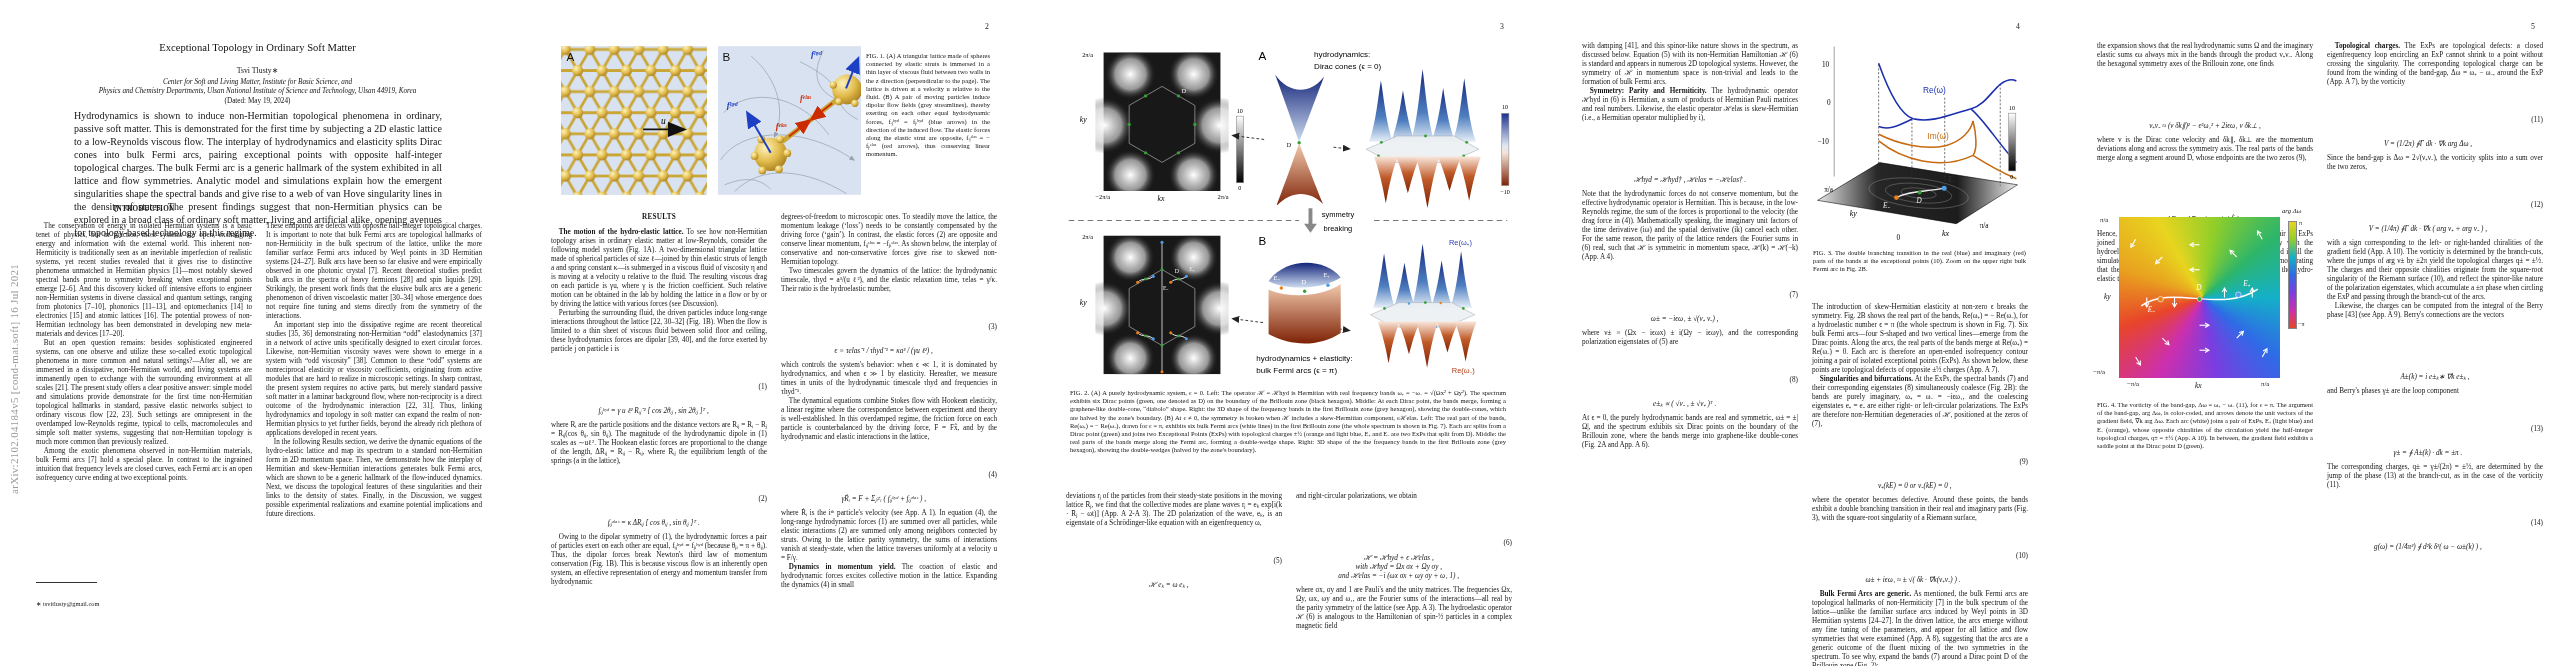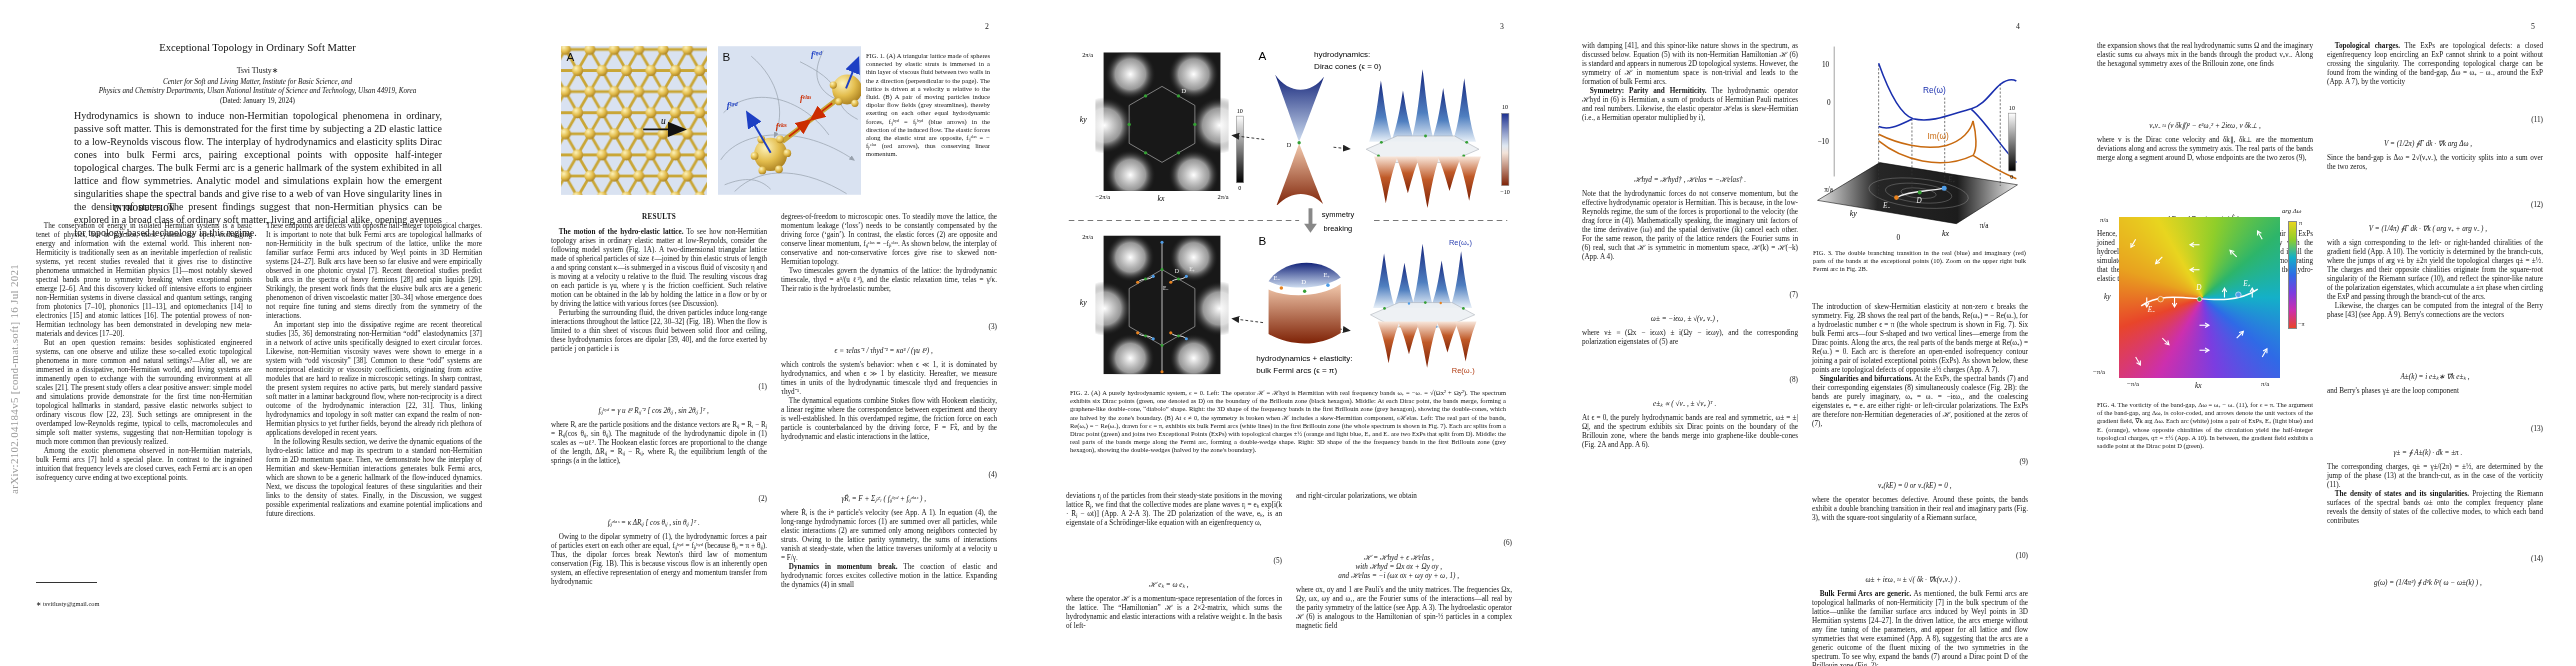--- a/index.html
+++ b/index.html
@@ -42,21 +42,21 @@
 <div class="canvas">
 
   <div class="page" id="pg1">
     <div class="wm-wrap">
       <div class="wm">arXiv:2102.04184v5  [cond-mat.soft]  16 Jul 2021</div>
     </div>
     <div class="title">Exceptional Topology in Ordinary Soft Matter</div>
     <div class="meta" style="top:66px;">Tsvi Tlusty∗</div>
     <div class="meta metai" style="top:78px;">Center for Soft and Living Matter, Institute for Basic Science, and</div>
     <div class="meta metai" style="top:87px;">Physics and Chemistry Departments, Ulsan National Institute of Science and Technology, Ulsan 44919, Korea</div>
-    <div class="meta" style="top:97px;font-size:7.2px;">(Dated: January 19, 2024)</div>
+    <div class="meta" style="top:97px;font-size:7.2px;">(Dated: May 19, 2024)</div>
     <div class="abstract">Hydrodynamics is shown to induce non-Hermitian topological phenomena in ordinary, passive soft matter. This is demonstrated for the first time by subjecting a 2D elastic lattice to a low-Reynolds viscous flow. The interplay of hydrodynamics and elasticity splits Dirac cones into bulk Fermi arcs, pairing exceptional points with opposite half-integer topological charges. The bulk Fermi arc is a generic hallmark of the system exhibited in all lattice and flow symmetries. Analytic model and simulations explain how the emergent singularities shape the spectral bands and give rise to a web of van Hove singularity lines in the density of states. The present findings suggest that non-Hermitian physics can be explored in a broad class of ordinary soft matter, living and artificial alike, opening avenues for topology-based technology in this regime.</div>
     <div class="sechead" style="left:36px;top:205px;width:216px;">INTRODUCTION</div>
     <div class="col" style="left:36px;top:222px;width:216px;">
       <p class="par">The conservation of energy in isolated Hermitian systems is a basic tenet of physics, but in practice, most systems are open, exchanging energy and information with the external world. This inherent non-Hermiticity is traditionally seen as an inevitable imperfection of realistic systems, yet recent studies revealed that it gives rise to distinctive phenomena unmatched in Hermitian physics [1]—most notably skewed spectral bands prone to symmetry breaking when exceptional points emerge [2–6]. And this discovery kicked off intensive efforts to engineer non-Hermitian systems in diverse classical and quantum settings, ranging from photonics [7–10], phononics [11–13], and optomechanics [14] to electronics [15] and atomic lattices [16]. The potential prowess of non-Hermitian technology has been demonstrated in developing new meta-materials and devices [17–20].</p>
       <p class="par">But an open question remains: besides sophisticated engineered systems, can one observe and utilize these so-called exotic topological phenomena in more common and natural settings?—After all, we are immersed in a dissipative, non-Hermitian world, and living systems are immanently open to exchange with the surrounding environment at all scales [21]. The present study offers a clear positive answer: simple model and simulations provide demonstrate for the first time non-Hermitian topological hallmarks in standard, passive elastic networks subject to ordinary viscous flow [22, 23]. Such settings are omnipresent in the overdamped low-Reynolds regime, typical to cells, macromolecules and simple soft matter systems, suggesting that non-Hermitian topology is much more common than previously realized.</p>
       <p class="par">Among the exotic phenomena observed in non-Hermitian materials, bulk Fermi arcs [7] hold a special place. In contrast to the ingrained intuition that frequency levels are closed curves, each Fermi arc is an open isofrequency curve ending at two exceptional points.</p>
     </div>
     <div class="fnrule" style="left:36px;top:582px;"></div>
     <div class="fn" style="left:36px;top:600px;">∗ tsvitlusty@gmail.com</div>
     <div class="col" style="left:266px;top:222px;width:216px;">
@@ -181,21 +181,21 @@
           <span class="eqb">ϵ ≡ τelas⁻¹ / τhyd⁻¹ = κa³ / (γu ℓ²) ,</span>
           <span class="eqn">(3)</span>
         </div>
       <p class="par cont">which controls the system's behavior: when ϵ ≪ 1, it is dominated by hydrodynamics, and when ϵ ≫ 1 by elasticity. Hereafter, we measure times in units of the hydrodynamic timescale τhyd and frequencies in τhyd⁻¹.</p>
       <p class="par">The dynamical equations combine Stokes flow with Hookean elasticity, a linear regime where the correspondence between experiment and theory is well-established. In this overdamped regime, the friction force on each particle is counterbalanced by the driving force, F = Fx̂, and by the hydrodynamic and elastic interactions in the lattice,</p>
       <div class="eq">
           <span class="eqb">γṘᵢ = F + Σⱼ≠ᵢ ( fᵢⱼʰʸᵈ + fᵢⱼᵉˡᵃˢ ) ,</span>
           <span class="eqn">(4)</span>
         </div>
       <p class="par cont">where Ṙᵢ is the iᵗʰ particle's velocity (see App. A 1). In equation (4), the long-range hydrodynamic forces (1) are summed over all particles, while elastic interactions (2) are summed only among neighbors connected by struts. Owing to the lattice parity symmetry, the sums of interactions vanish at steady-state, when the lattice traverses uniformly at a velocity u = F/γ.</p>
-      <p class="par"><b class="lead">Dynamics in momentum break.</b> <span>The coaction of elastic and hydrodynamic forces excites collective motion in the lattice. Expanding the dynamics (4) in small</span></p>
+      <p class="par"><b class="lead">Dynamics in momentum yield.</b> <span>The coaction of elastic and hydrodynamic forces excites collective motion in the lattice. Expanding the dynamics (4) in small</span></p>
     </div>
   </div>
 
   <div class="page" id="pg3">
     <div class="pn">3</div>
 
     <div class="figdiv" style="left:33px;top:44px;">
       <svg width="450" height="333" viewBox="0 0 810 600">
         <defs>
           <radialGradient id="wb" r="50%">
@@ -415,21 +415,20 @@
     </div>
 
     <div class="caption" style="left:40px;top:389px;width:436px;">FIG. 2.   (A) A purely hydrodynamic system, ϵ = 0. Left: The operator ℋ = ℋhyd is Hermitian with real frequency bands ω₊ = −ω₋ = √(Ωx² + Ωy²). The spectrum exhibits six Dirac points (green, one denoted as D) on the boundary of the Brillouin zone (black hexagon). Middle: At each Dirac point, the bands merge, forming a graphene-like double-cone, “diabolo” shape. Right: the 3D shape of the frequency bands in the first Brillouin zone (grey hexagon), showing the double-cones, which are halved by the zone's boundary. (B) At ϵ ≠ 0, the symmetry is broken when ℋ includes a skew-Hermitian component, ϵℋelas. Left: The real part of the bands, Re(ω₊) = − Re(ω₋), drawn for ϵ = π, exhibits six bulk Fermi arcs (white lines) in the first Brillouin zone (the whole spectrum is shown in Fig. 7). Each arc splits from a Dirac point (green) and joins two Exceptional Points (ExPs) with topological charges ±½ (orange and light blue, E₊ and E₋ are two ExPs that split from D). Middle: the real parts of the bands merge along the Fermi arc, forming a double-wedge shape. Right: 3D shape of the the frequency bands in the first Brillouin zone (grey hexagon), showing the double-wedges (halved by the zone's boundary).</div>
 
     <div class="col" style="left:36px;top:492px;width:216px;">
       <p class="par cont">deviations rⱼ of the particles from their steady-state positions in the moving lattice R̄ⱼ, we find that the collective modes are plane waves rⱼ = eₖ exp[i(k · R̄ⱼ − ωt)] (App. A 2-A 3). The 2D polarization of the wave, eₖ, is an eigenstate of a Schrödinger-like equation with an eigenfrequency ω,</p>
       <div class="eq">
           <span class="eqb">ℋ eₖ = ω eₖ ,</span>
           <span class="eqn">(5)</span>
         </div>
-      <p class="par cont">where the operator ℋ is a momentum-space representation of the forces in the lattice. The “Hamiltonian” ℋ is a 2×2-matrix, which sums the hydrodynamic and elastic interactions with a relative weight ϵ. In the basis of left-</p>
     </div>
     <div class="col" style="left:266px;top:492px;width:216px;">
       <p class="par cont">and right-circular polarizations, we obtain</p>
       <div class="eq">
           <span class="eqb">ℋ =  ℋhyd + ϵ ℋelas ,
 with      ℋhyd =  Ωx σx + Ωy σy ,
 and      ℋelas = −i (ωx σx + ωy σy + ω₁ 1) ,</span>
           <span class="eqn">(6)</span>
         </div>
       <p class="par cont">where σx, σy and 1 are Pauli's and the unity matrices. The frequencies Ωx, Ωy, ωx, ωy and ω₁, are the Fourier sums of the interactions—all real by the parity symmetry of the lattice (see App. A 3). The hydroelastic operator ℋ (6) is analogous to the Hamiltonian of spin-½ particles in a complex magnetic field</p>
@@ -620,21 +619,20 @@
       <p class="par">Likewise, the charges can be computed from the integral of the Berry phase [43] (see App. A 9). Berry's connections are the vectors</p>
       <div class="eq">
           <span class="eqb">A±(k) = i e±ₖ∗ ∇k e±ₖ ,</span>
         </div>
       <p class="par cont">and Berry's phases γ± are the loop component</p>
       <div class="eq">
           <span class="eqb">γ± = ∮ A±(k) · dk = ±π .</span>
           <span class="eqn">(13)</span>
         </div>
       <p class="par cont">The corresponding charges, q± = γ±/(2π) = ±½, are determined by the jump of the phase (13) at the branch-cut, as in the case of the vorticity (11).</p>
-      <p class="par"><b class="lead">The density of states and its singularities.</b> <span>Projecting the Riemann surfaces of the spectral bands ω± onto the complex frequency plane reveals the density of states of the collective modes, to which each band contributes</span></p>
       <div class="eq">
           <span class="eqb">g(ω) = (1/4π²) ∮ d²k δ²( ω − ω±(k) ) ,</span>
           <span class="eqn">(14)</span>
         </div>
     </div>
   </div>
 
 </div>
 
 

